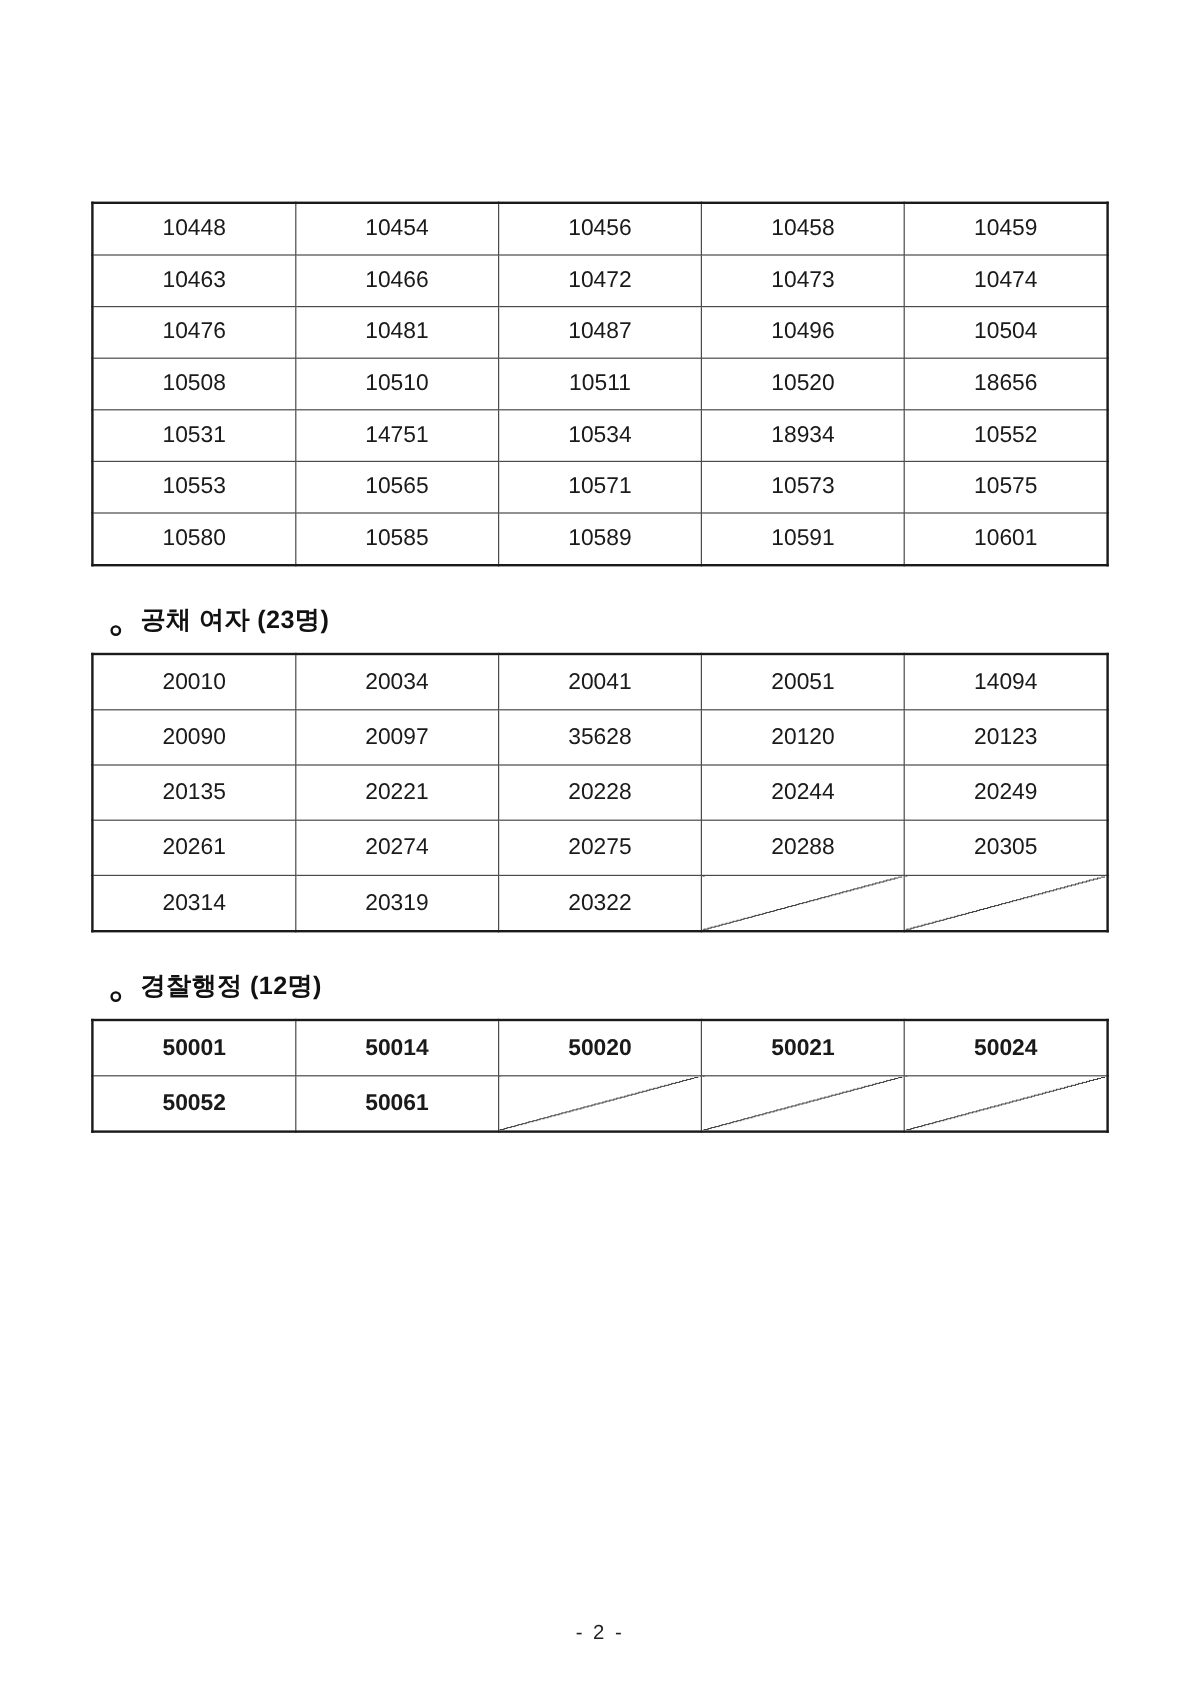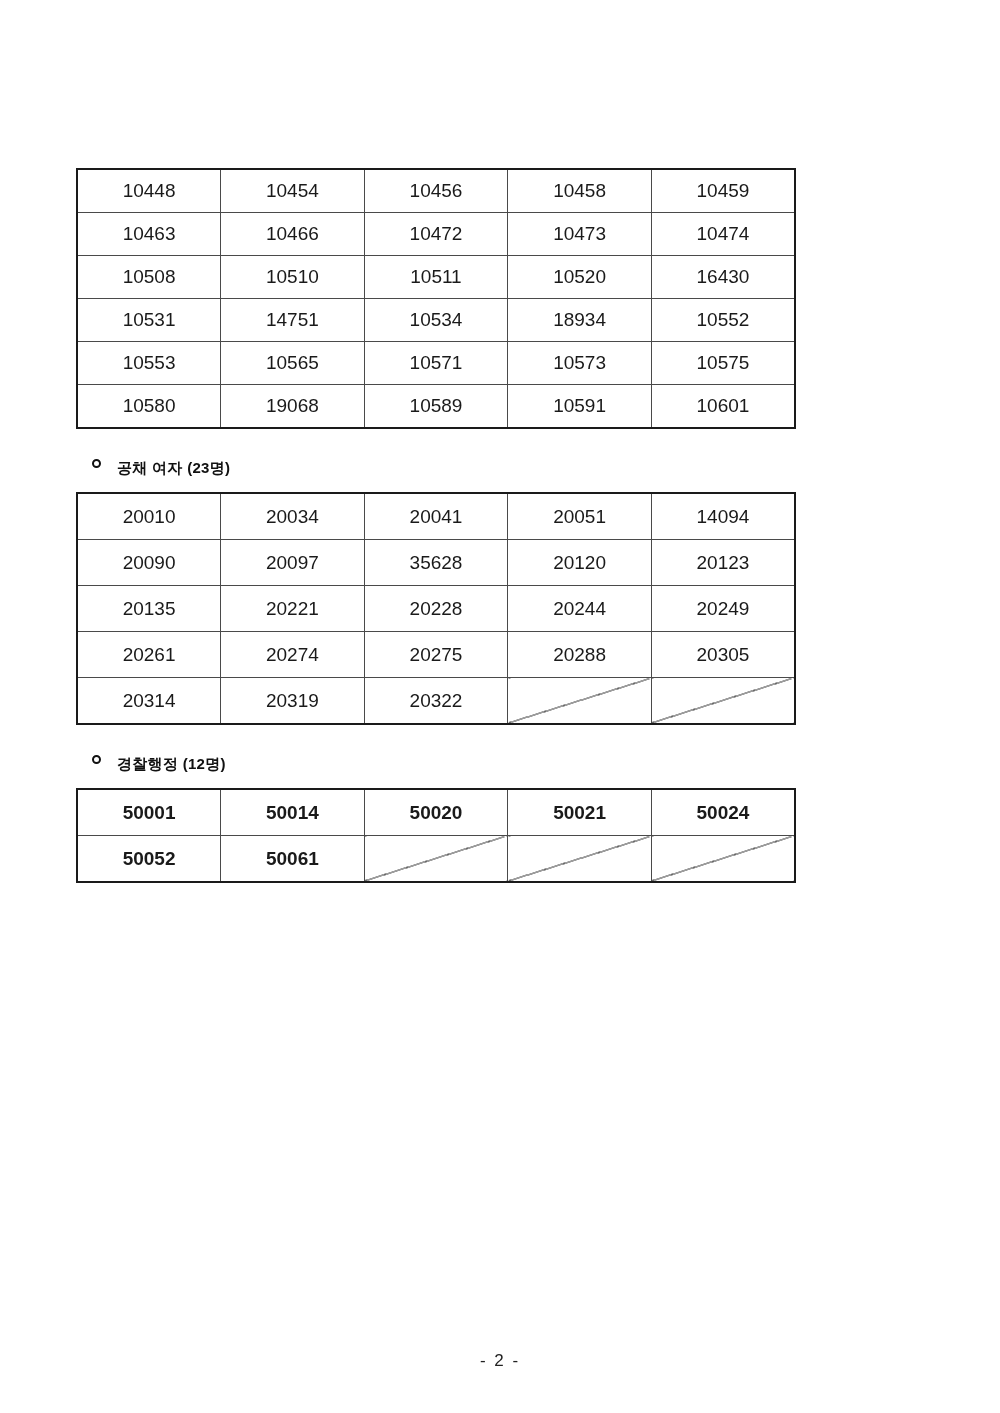--- a/index.html
+++ b/index.html
@@ -20,21 +20,21 @@
     width: 1000px;
     height: 1413px;
     box-sizing: border-box;
     padding: 0 76px;
   }
   .first-table-wrap {
     padding-top: 168px;
   }
   .num-table {
     border-collapse: collapse;
-    width: 720px;
+    width: 848px;
     table-layout: fixed;
     border: 2px solid #1a1a1a;
   }
   .num-table td {
     border: 1px solid #4a4a4a;
     height: 42px;
     text-align: center;
     vertical-align: middle;
     font-size: 19px;
     color: #1a1a1a;
@@ -42,24 +42,24 @@
     padding: 0;
     position: relative;
   }
   .num-table td.empty {
     background-image: linear-gradient(to right bottom,
         transparent calc(50% - 1px), #3a3a3a calc(50% - 1px),
         #3a3a3a calc(50% + 0px), transparent calc(50% + 0px));
   }
   .section-head {
     display: flex;
-    align-items: flex-start;
+    align-items: flex-end;
     gap: 10px;
     margin: 30px 0 14px 16px;
-    font-size: 15px;
+    font-size: 21px;
     font-weight: bold;
     color: #111111;
   }
   .bullet-ring {
     display: inline-block;
     width: 9px;
     height: 9px;
     border: 2px solid #111111;
     border-radius: 50%;
     box-sizing: border-box;
@@ -99,43 +99,50 @@
           <td>10459</td>
         </tr>
         <tr>
           <td>10463</td>
           <td>10466</td>
           <td>10472</td>
           <td>10473</td>
           <td>10474</td>
         </tr>
         <tr>
+          <td>10476</td>
+          <td>10481</td>
+          <td>10487</td>
+          <td>10496</td>
+          <td>10504</td>
+        </tr>
+        <tr>
           <td>10508</td>
           <td>10510</td>
           <td>10511</td>
           <td>10520</td>
-          <td>16430</td>
+          <td>18656</td>
         </tr>
         <tr>
           <td>10531</td>
           <td>14751</td>
           <td>10534</td>
           <td>18934</td>
           <td>10552</td>
         </tr>
         <tr>
           <td>10553</td>
           <td>10565</td>
           <td>10571</td>
           <td>10573</td>
           <td>10575</td>
         </tr>
         <tr>
           <td>10580</td>
-          <td>19068</td>
+          <td>10585</td>
           <td>10589</td>
           <td>10591</td>
           <td>10601</td>
         </tr>
       </tbody>
     </table>
   </div>
 
   <div class="section-head">
     <span class="bullet-ring"></span>

